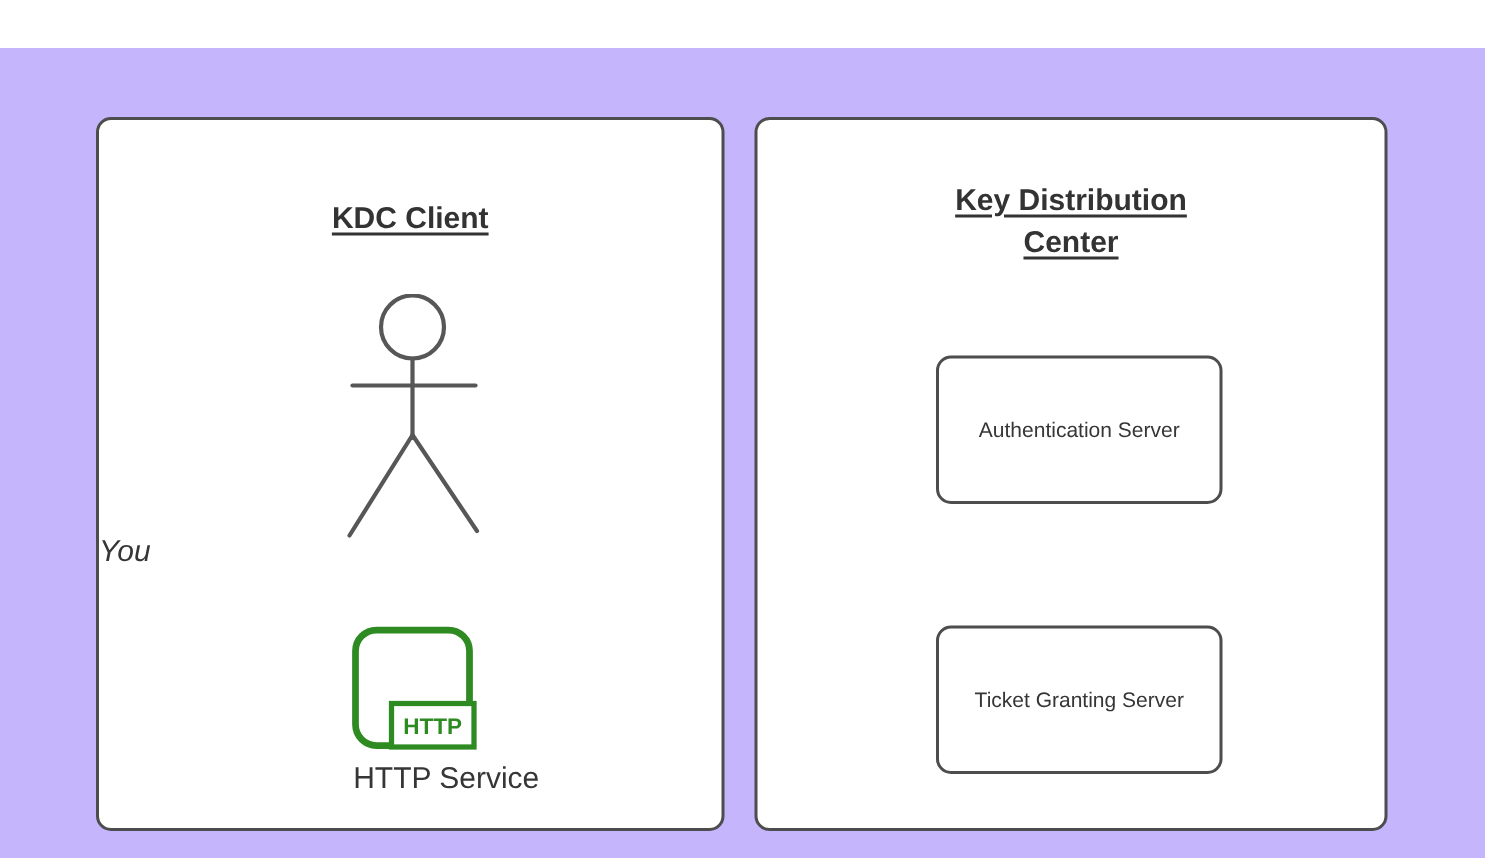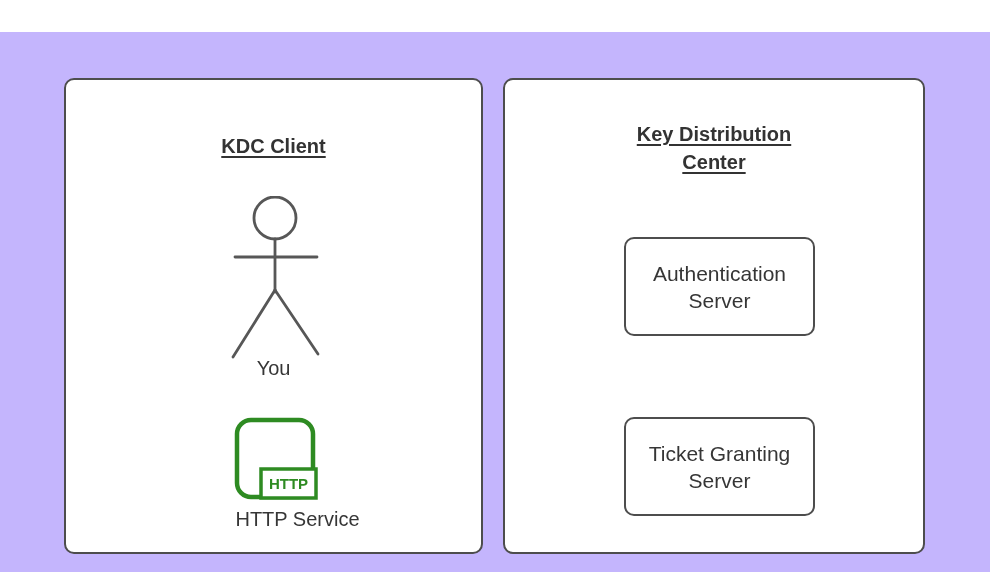--- a/index.html
+++ b/index.html
@@ -55,24 +55,25 @@
     left: 149px;
     top: 116px;
     width: 120px;
     height: 164px;
   }
   .actor-label {
     position: absolute;
     top: 277px;
     left: 0;
     width: 100%;
-    text-align: center;
+    text-align: left;
     font-size: 20px;
     line-height: 22px;
     color: #363636;
+    font-style: italic;
   }
   .http-icon-svg {
     position: absolute;
     left: 168px;
     top: 337px;
     width: 84px;
     height: 84px;
   }
   .service-label {
     position: absolute;
@@ -94,21 +95,21 @@
     background: #ffffff;
     display: flex;
     align-items: center;
     justify-content: center;
   }
   .node-auth   { top: 157px; }
   .node-ticket { top: 337px; justify-content: center; }
   .node-label {
     width: 160px;
     text-align: center;
-    font-size: 21px;
+    font-size: 14px;
     line-height: 27px;
     color: #363636;
   }
   .badge-text {
     font-family: "Liberation Sans", "DejaVu Sans", sans-serif;
     font-size: 15px;
     font-weight: bold;
   }
 </style>
 </head>

